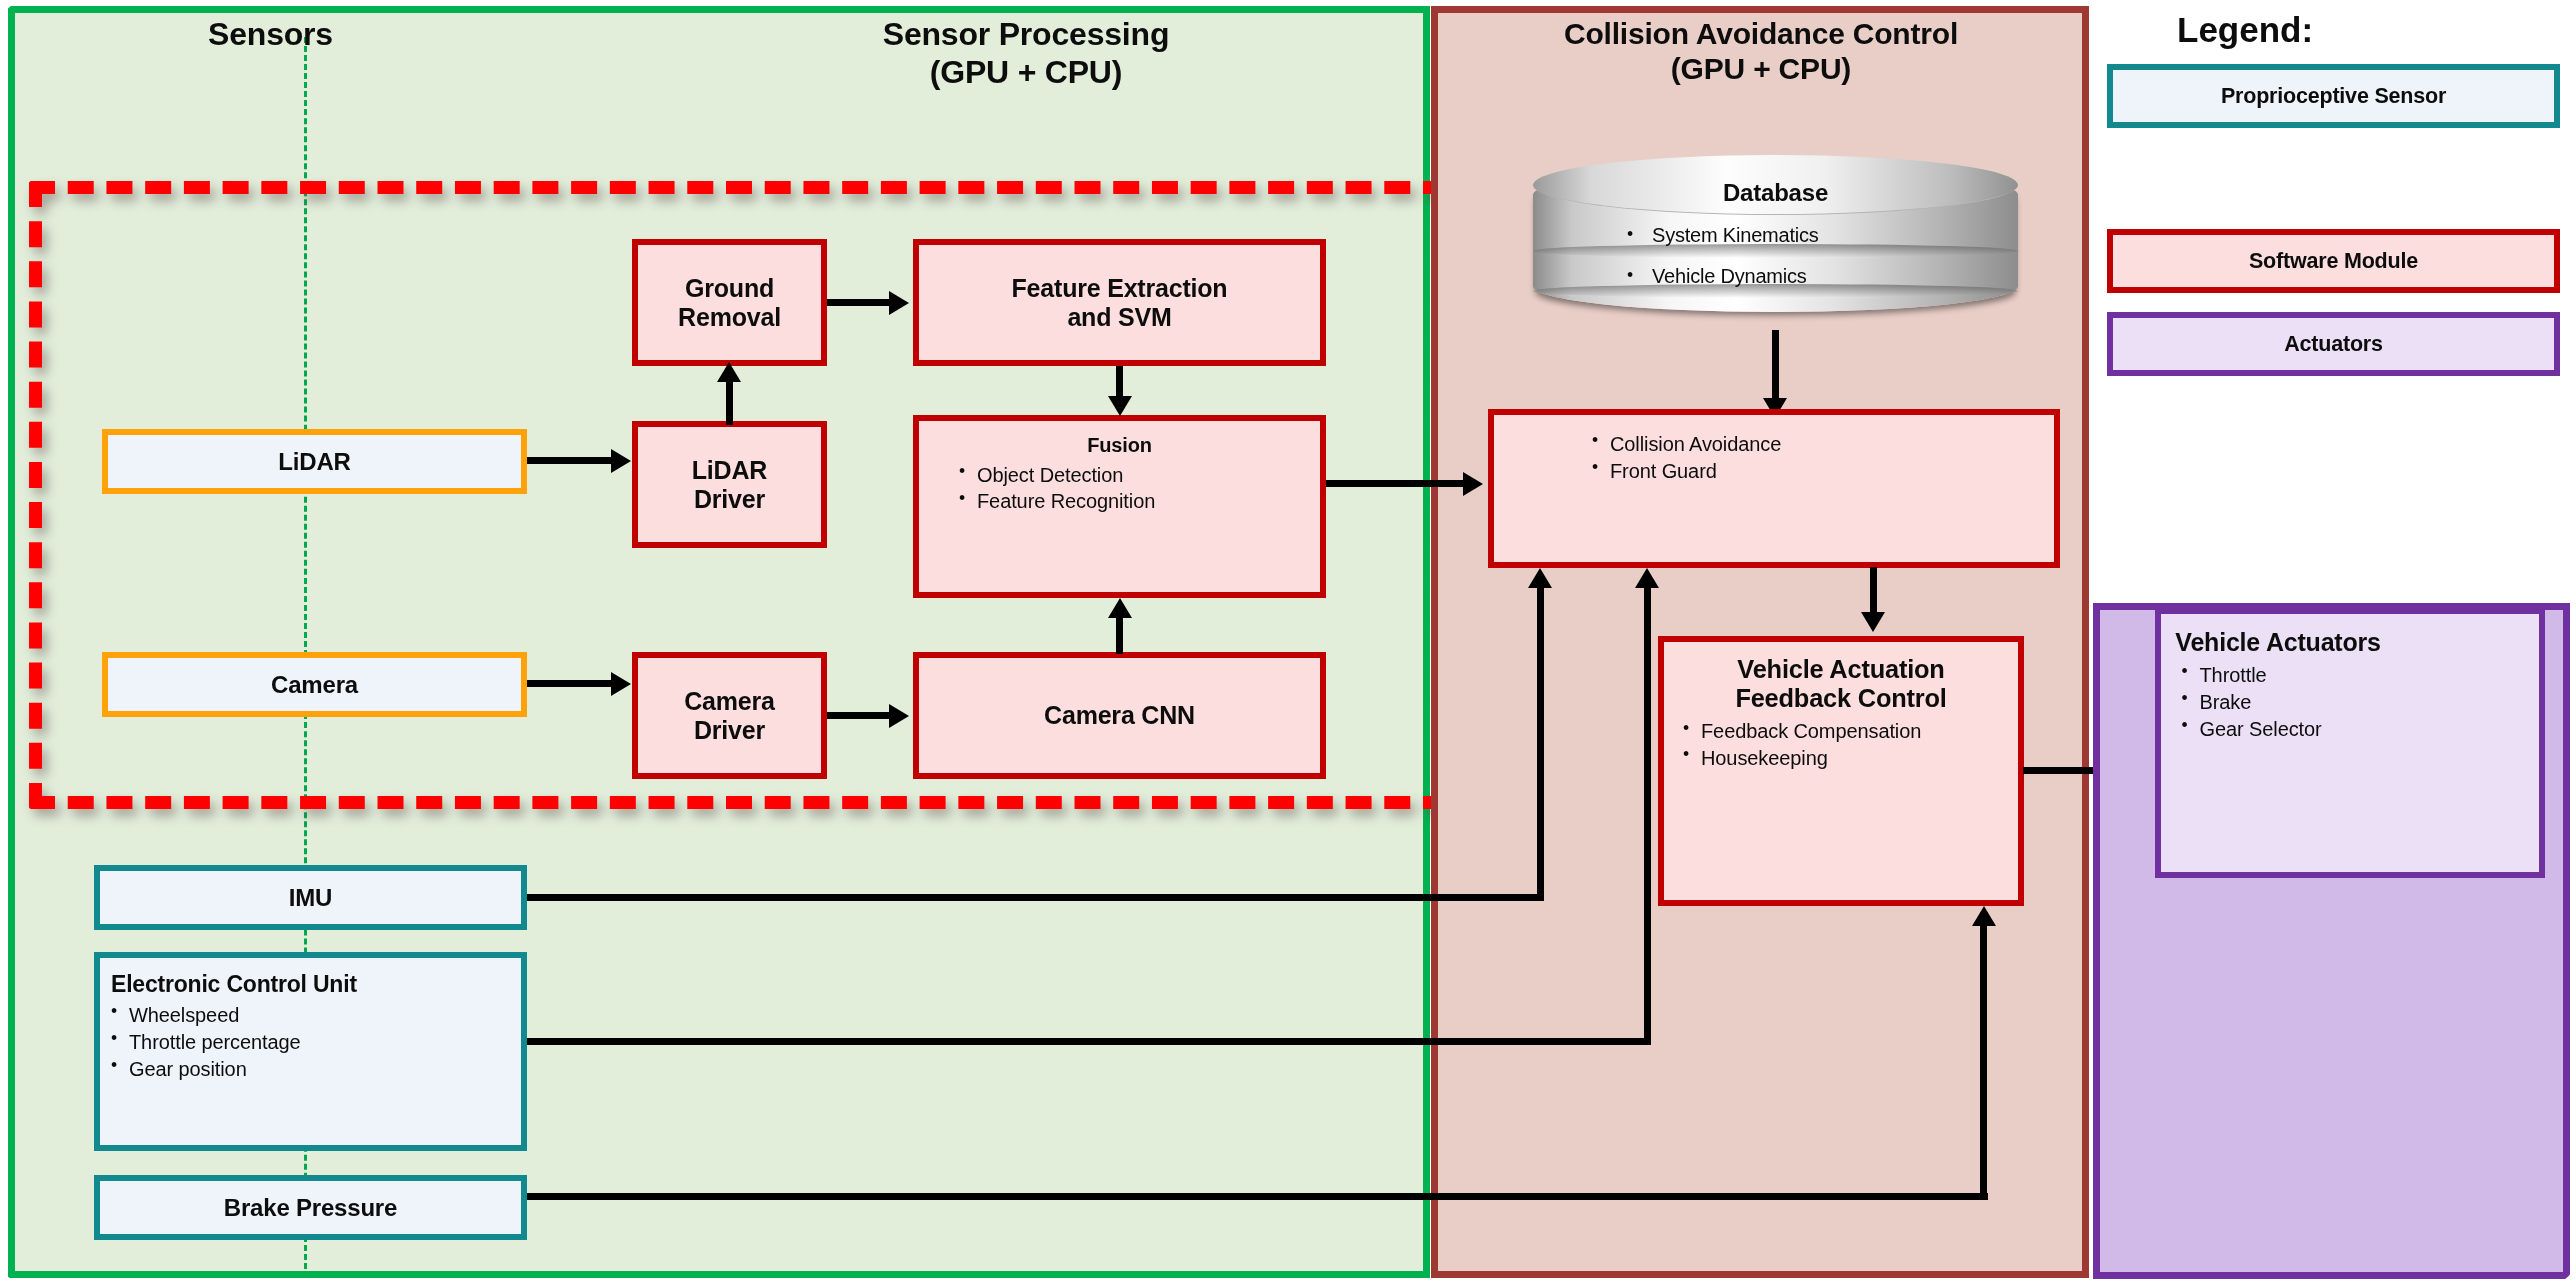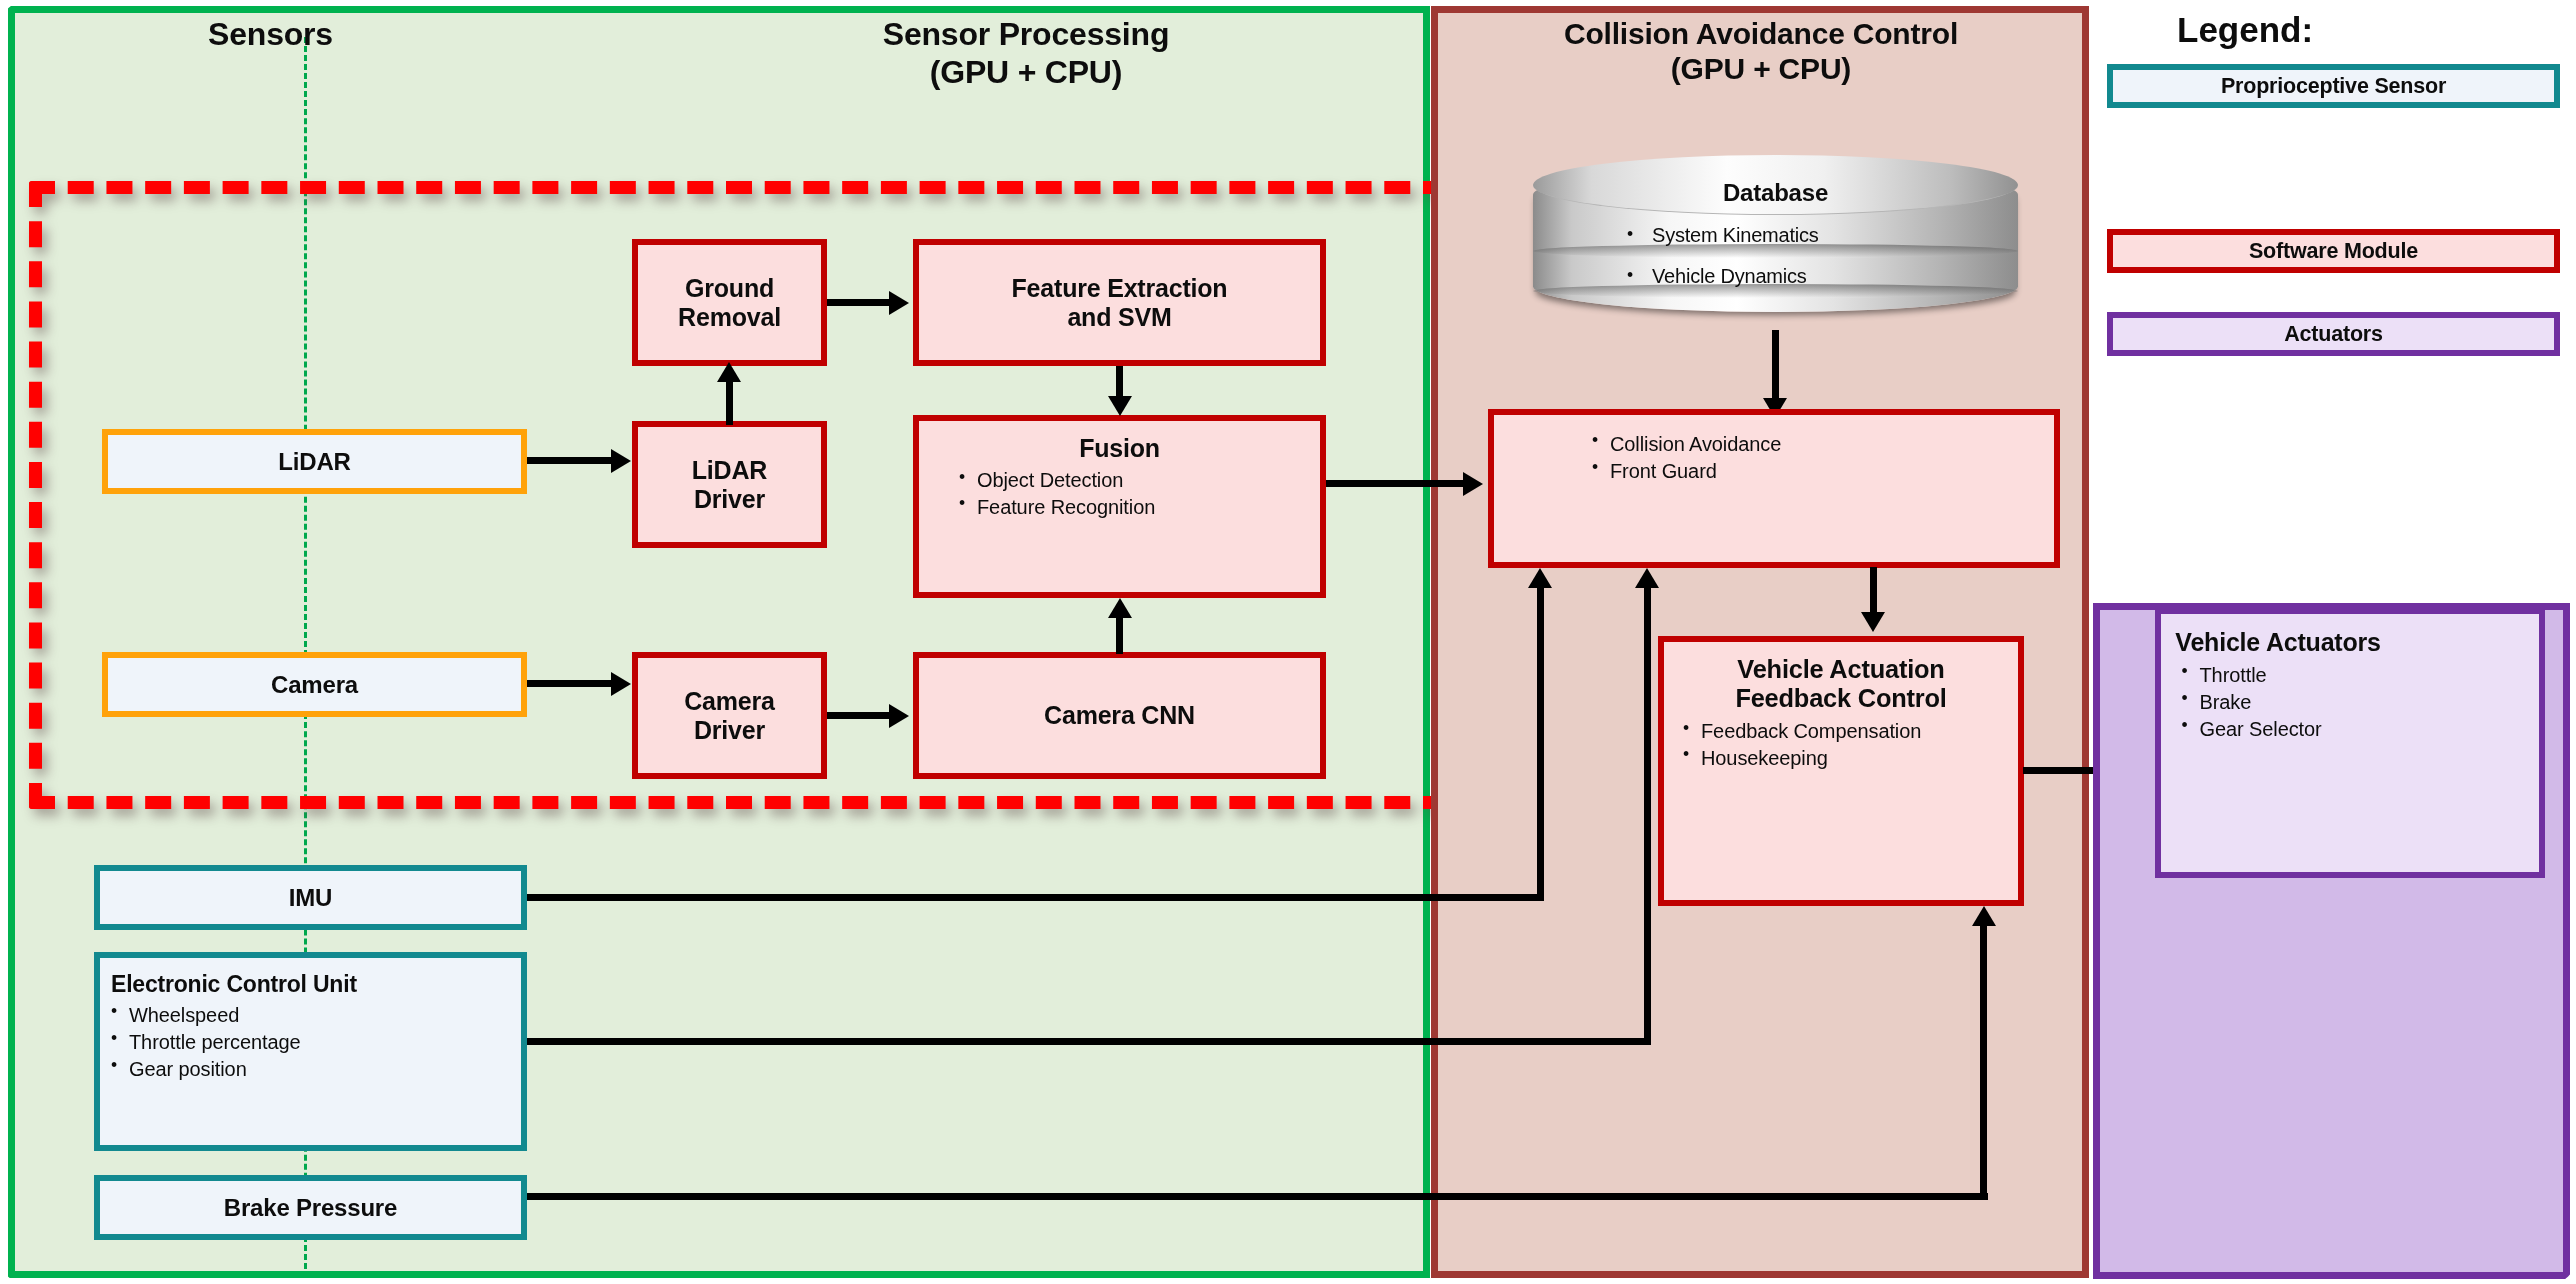--- a/index.html
+++ b/index.html
@@ -34,21 +34,21 @@
   .box li:before{content:"\2022";position:absolute;left:11px;top:-0.8px;font-size:17.5px;line-height:1.25;}
   .box.left-align .title{text-align:left;padding-left:11px;}
 
   .sw{background:#fcdede;border:6.4px solid #c00000;}
   .exte{background:#eff4fa;border:6.4px solid #ffa20a;}
   .prop{background:#eff4fa;border:6.4px solid #12898f;}
   .act{background:#ece0f7;border:6.4px solid #7030a0;}
 
   
   .legend-title{position:absolute;left:2177px;top:9.5px;font-size:35px;font-weight:bold;color:#0d0d0d;}
-  .legend-item{position:absolute;left:2107px;width:453px;height:44px;box-sizing:border-box;
+  .legend-item{position:absolute;left:2107px;width:453px;height:64px;box-sizing:border-box;
       display:flex;align-items:center;justify-content:center;font-weight:bold;font-size:21.5px;
       color:#0d0d0d;letter-spacing:-0.2px;}
 
   
   .db{position:absolute;left:1533px;top:155px;width:485px;height:171px;}
   .db-body{position:absolute;left:0;top:14.3px;width:485px;height:143px;border-radius:50%/18%;
       background:linear-gradient(90deg,#8b8b8b 0%,#c9c9c9 8%,#f6f6f6 28%,#ffffff 42%,#e3e3e3 62%,#b4b4b4 84%,#8d8d8d 100%);
       box-shadow:0 5.6px 6.4px -2.4px rgba(0,0,0,0.45);}
   .db-top{position:absolute;left:0;top:0;width:485px;height:59px;border-radius:50%;
       background:linear-gradient(90deg,#9a9a9a 0%,#d8d8d8 12%,#fdfdfd 40%,#f0f0f0 60%,#bdbdbd 86%,#919191 100%);
@@ -125,21 +125,21 @@
   </div>
 
   <div class="box sw" style="left:632px;top:421px;width:195px;height:127px;">
     <div class="title" style="font-size:25px;">
       <span>LiDAR</span><br>
       <span>Driver</span>
     </div>
   </div>
 
   <div class="box sw" style="left:913px;top:415px;width:413px;height:183px;justify-content:flex-start;padding-top:12.7px;">
-    <div class="title" style="font-size:25px;">Fusion</div>
+    <div class="title" style="font-size:20px;">Fusion</div>
     <ul style="font-size:20px;margin-left:29px;">
       <li>Object Detection</li>
       <li>Feature Recognition</li>
     </ul>
   </div>
 
   <div class="box sw" style="left:632px;top:652px;width:195px;height:127px;">
     <div class="title" style="font-size:25px;">
       <span>Camera</span><br>
       <span>Driver</span>

